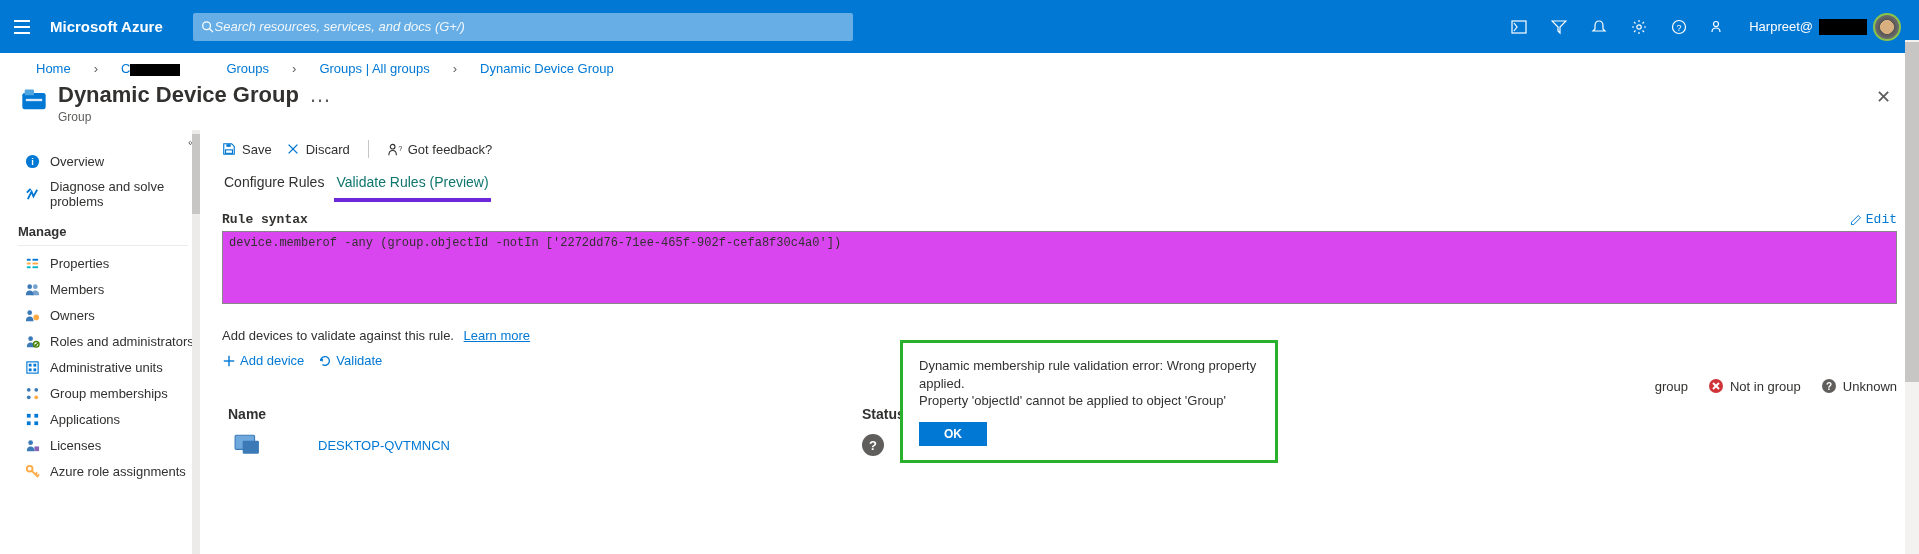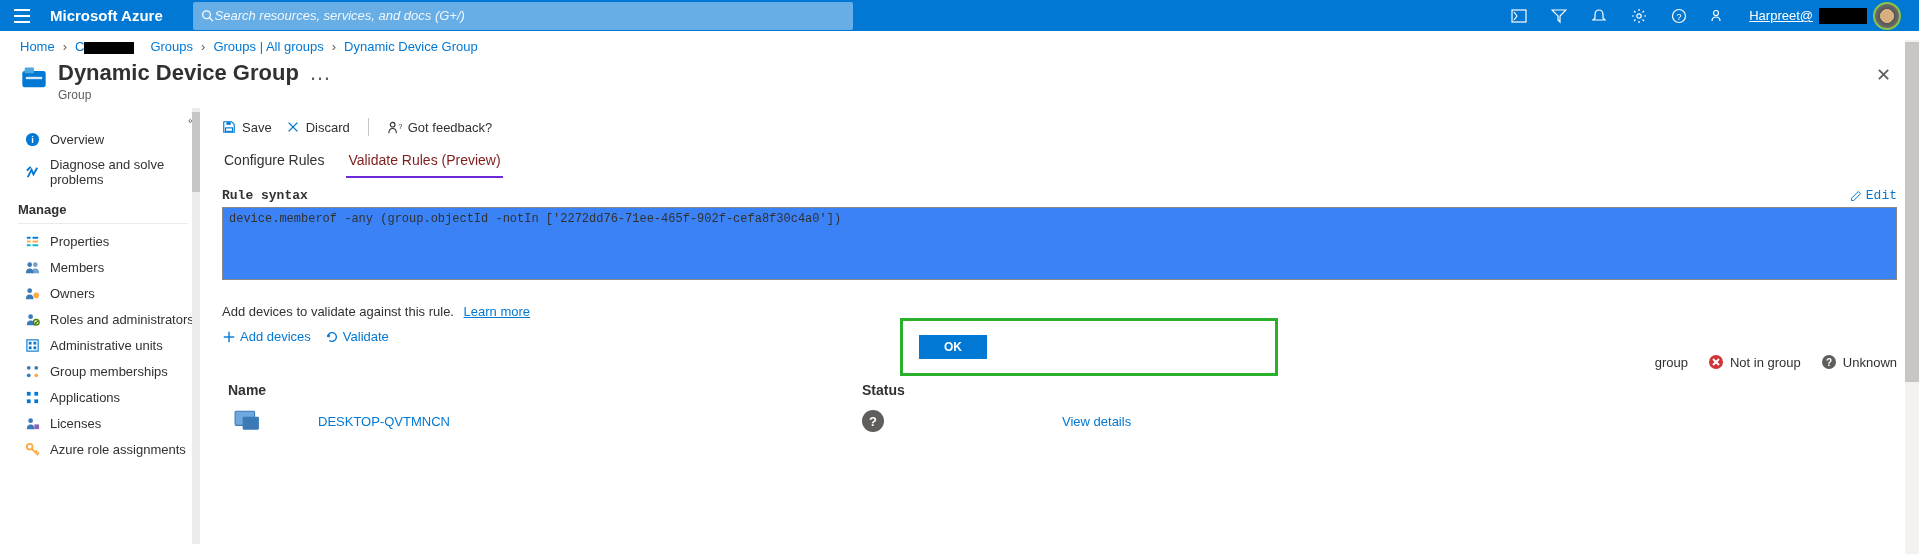--- a/index.html
+++ b/index.html
@@ -1,34 +1,34 @@
 <!DOCTYPE html>
 <html><head>
   <meta charset="utf-8">
   <style>
     * { box-sizing: border-box; margin: 0; padding: 0; }
     body { font-family: "Segoe UI", Arial, sans-serif; font-size: 13px; color: #323130; background: #fff; overflow: hidden; }
 
     
-    .topbar { background: #0078d4; height: 31px; display: flex; align-items: center; color: #fff; padding: 0 10px; }
+    .topbar { background: #0078d4; height: 53px; display: flex; align-items: center; color: #fff; padding: 0 10px; }
     .hamburger { width: 24px; height: 24px; display: flex; flex-direction: column; justify-content: center; gap: 4px; margin-right: 16px; cursor: pointer; }
     .hamburger span { display:block; height: 2px; background: #fff; width: 16px; margin: 0 auto;}
     .brand { font-size: 15px; font-weight: 600; margin-right: 30px; }
     .search-wrap { flex: 0 0 auto; }
     .search { background: rgba(255,255,255,0.4); width: 660px; height: 28px; border-radius: 2px; display: flex; align-items: center; padding: 0 8px; color: #fff; }
     .search input { background: transparent; border: none; outline: none; color: #fff; width: 100%; font-size: 13px; }
     .search input::placeholder { color: rgba(255,255,255,0.9); font-style: italic; }
     .top-right { margin-left: auto; display: flex; align-items: center; gap: 4px; }
     .top-icon { width: 36px; height: 40px; display:flex; align-items:center; justify-content:center; cursor:pointer; }
-    .user { padding: 0 8px; font-size: 13px; display:flex; align-items:center; gap:6px;text-decoration:underline; }
+    .user { padding: 0 8px; font-size: 13px; display:flex; align-items:center; gap:6px; }
     .user-hidden { background:#000; width:48px; height:16px; display:inline-block; }
     .avatar { width:28px; height:28px; border-radius:50%; background: radial-gradient(circle, #d8b080 40%, #555 42%, #888 100%); border: 2px solid #8bc34a; }
 
     
-    .breadcrumb { padding: 8px 20px 2px; font-size: 13px; display:flex; align-items:center; gap:8px; flex-wrap:wrap;}
+    .breadcrumb { padding: 8px 36px 2px; font-size: 13px; display:flex; align-items:center; gap:23px; flex-wrap:wrap;}
     .breadcrumb a { color: #0078d4; text-decoration: none; }
     .breadcrumb .sep { color: #605e5c; }
     .blackbox { background:#000; width:50px; height:12px; display:inline-block; vertical-align:middle;}
 
     
     .page-head { display:flex; align-items:flex-start; padding: 4px 20px 6px; }
     .page-icon { width:28px; height:28px; margin-right:10px; margin-top:4px; flex:0 0 auto; }
     .page-title-row { display:flex; align-items:baseline; gap: 10px; }
     .page-title { font-size: 22px; font-weight: 600; }
     .page-sub { font-size: 22px; font-weight: 400; color: #605e5c; }
@@ -47,29 +47,29 @@
     .side-scroll .thumb { background:#c8c6c4; width:8px; height:80px; margin-top:4px;}
 
     .main { flex:1; padding: 0 0 0 0; position:relative; overflow:hidden;}
 
     
     .cmdbar { display:flex; align-items:center; gap: 14px; padding: 6px 22px; height: 38px;}
     .cmdbtn { display:flex; align-items:center; gap:6px; color:#323130; cursor:pointer; font-size:13px;}
     .cmd-sep { width:1px; height:18px; background:#c8c6c4; margin: 0 4px; }
 
     
-    .tabs { display:flex; gap: 20px; padding: 0 22px; border-bottom: none; }
+    .tabs { display:flex; gap: 8px; padding: 0 22px; border-bottom: none; }
     .tab { padding: 6px 2px 8px; cursor:pointer; color:#323130; font-size:14px;}
-    .tab.active { color:#7f1d1d; border-bottom: 2px solid #6d28d9; font-weight:400;}
+    .tab.active { color:#0f766e; border-bottom: 4px solid #6d28d9; font-weight:400;}
 
     
     .section { padding: 10px 22px; font-family: Liberation Mono, monospace;}
     .section-label { font-weight:600; font-size:13px; margin-bottom:4px; display:flex; justify-content:space-between; align-items:center;}
     .edit-link { font-weight:400; color:#0078d4; display:flex; align-items:center; gap:4px; cursor:pointer; font-size:13px;}
-    .rule-box { border:1px solid #8a8886; background:#3b82f6; height: 73px; padding: 4px 6px; font-size:12px; overflow:auto;}
+    .rule-box { border:1px solid #8a8886; background:#d946ef; height: 73px; padding: 4px 6px; font-size:12px; overflow:auto;}
 
     .add-row { padding: 14px 22px 0; font-size:13px; color:#323130; }
     .learn { color:#0078d4; margin-left:6px; }
     .action-links { padding: 10px 22px 0; display:flex; gap:14px; align-items:center;}
     .link-btn { color:#0078d4; display:flex; align-items:center; gap:4px; cursor:pointer; font-size:13px;}
 
     
     .legend-row { display:flex; gap: 18px; padding: 10px 22px 0; align-items:center;}
     .legend-item { display:flex; align-items:center; gap:6px; font-size:13px; color:#323130;}
     .legend-right { margin-left:auto; display:flex; gap:20px; align-items:center;}
@@ -375,21 +375,21 @@
     <div class="add-row">
       <span>Add devices to validate against this rule.</span>
       <a href="#" class="learn">Learn more</a>
     </div>
     <div class="action-links">
       <div class="link-btn">
         <svg width="14" height="14" viewBox="0 0 16 16">
             <line x1="8" y1="2" x2="8" y2="14" stroke="#0078d4" stroke-width="1.6"></line>
             <line x1="2" y1="8" x2="14" y2="8" stroke="#0078d4" stroke-width="1.6"></line>
           </svg>
-        <span>Add devices</span>
+        <span>Add device</span>
       </div>
       <div class="link-btn">
         <svg width="14" height="14" viewBox="0 0 16 16">
             <path d="M3 8 A5 5 0 1 1 5 12" fill="none" stroke="#0078d4" stroke-width="1.5"></path>
             <polygon points="2,6 5,9 6,5" class="c-blue"></polygon>
           </svg>
         <span>Validate</span>
       </div>
     </div>
 
@@ -433,20 +433,24 @@
         <div class="col-status">
           <span class="status-badge">?</span>
         </div>
         <div class="col-details">
           <span class="view-link">View details</span>
         </div>
       </div>
     </div>
 
     <div class="popup">
+      <div class="popup-text">
+        <span>Dynamic membership rule validation error: Wrong property applied.</span><br>
+        <span>Property 'objectId' cannot be applied to object 'Group'</span>
+      </div>
       <button class="popup-btn">OK</button>
     </div>
 
   </div>
 </div>
 
 <div class="right-scroll">
     <div class="thumb"></div>
   </div>
 

